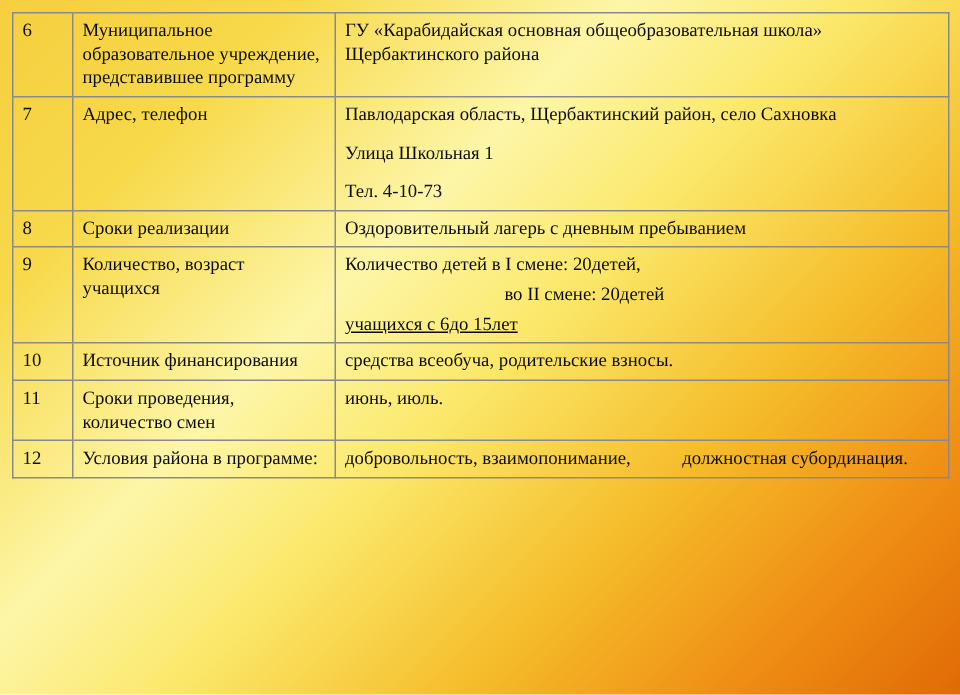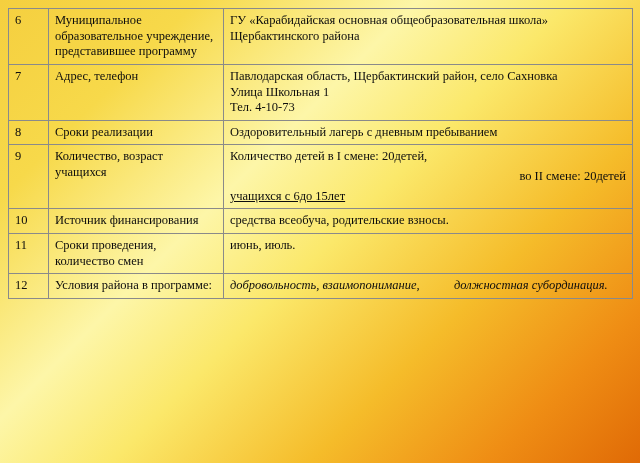--- a/index.html
+++ b/index.html
@@ -39,21 +39,21 @@
   }
   col.c-num { width: 40px; }
   col.c-label { width: 175px; }
   col.c-value { width: 409px; }
 
   td.num {
     padding-left: 8px;
     font-size: 12.5px;
   }
   .val-line { margin: 0; }
-  .val-line + .val-line { }
+  .val-line + .val-line { margin-top: 10px; }
   .big-row-value { min-height: 92px; }
 </style>
 </head>
 <body>
 
 <div class="page">
   <table class="doc-table">
     <colgroup>
       <col class="c-num">
       <col class="c-label">
@@ -81,21 +81,21 @@
         <td class="label">Сроки реализации</td>
         <td class="value">
           <p class="val-line"> Оздоровительный лагерь с дневным пребыванием</p>
         </td>
       </tr>
       <tr>
         <td class="num">9</td>
         <td class="label">Количество, возраст учащихся</td>
         <td class="value">
           <p class="val-line">Количество детей в I смене:  20детей,</p>
-          <p class="val-line" style="margin-top:4px; white-space:pre;text-align:right;">                                  во II смене: 20детей</p>
+          <p class="val-line" style="margin-top:4px; white-space:pre;">                                  во II смене: 20детей</p>
           <p class="val-line" style="margin-top:4px;text-decoration:underline;">учащихся с 6до 15лет</p>
         </td>
       </tr>
       <tr>
         <td class="num">10</td>
         <td class="label"> Источник финансирования</td>
         <td class="value">
           <p class="val-line">средства всеобуча, родительские взносы.</p>
         </td>
       </tr>
@@ -103,18 +103,18 @@
         <td class="num">11</td>
         <td class="label">Сроки проведения, количество смен</td>
         <td class="value">
           <p class="val-line">июнь, июль.</p>
         </td>
       </tr>
       <tr>
         <td class="num">12</td>
         <td class="label">Условия района в программе:</td>
         <td class="value">
-          <p class="val-line" style="white-space:pre-wrap;font-style:italic;">добровольность, взаимопонимание,           должностная субординация.</p>
+          <p class="val-line" style="white-space:pre-wrap;">добровольность, взаимопонимание,           должностная субординация.</p>
         </td>
       </tr>
     </tbody>
   </table>
 </div>
 
 </body></html>

